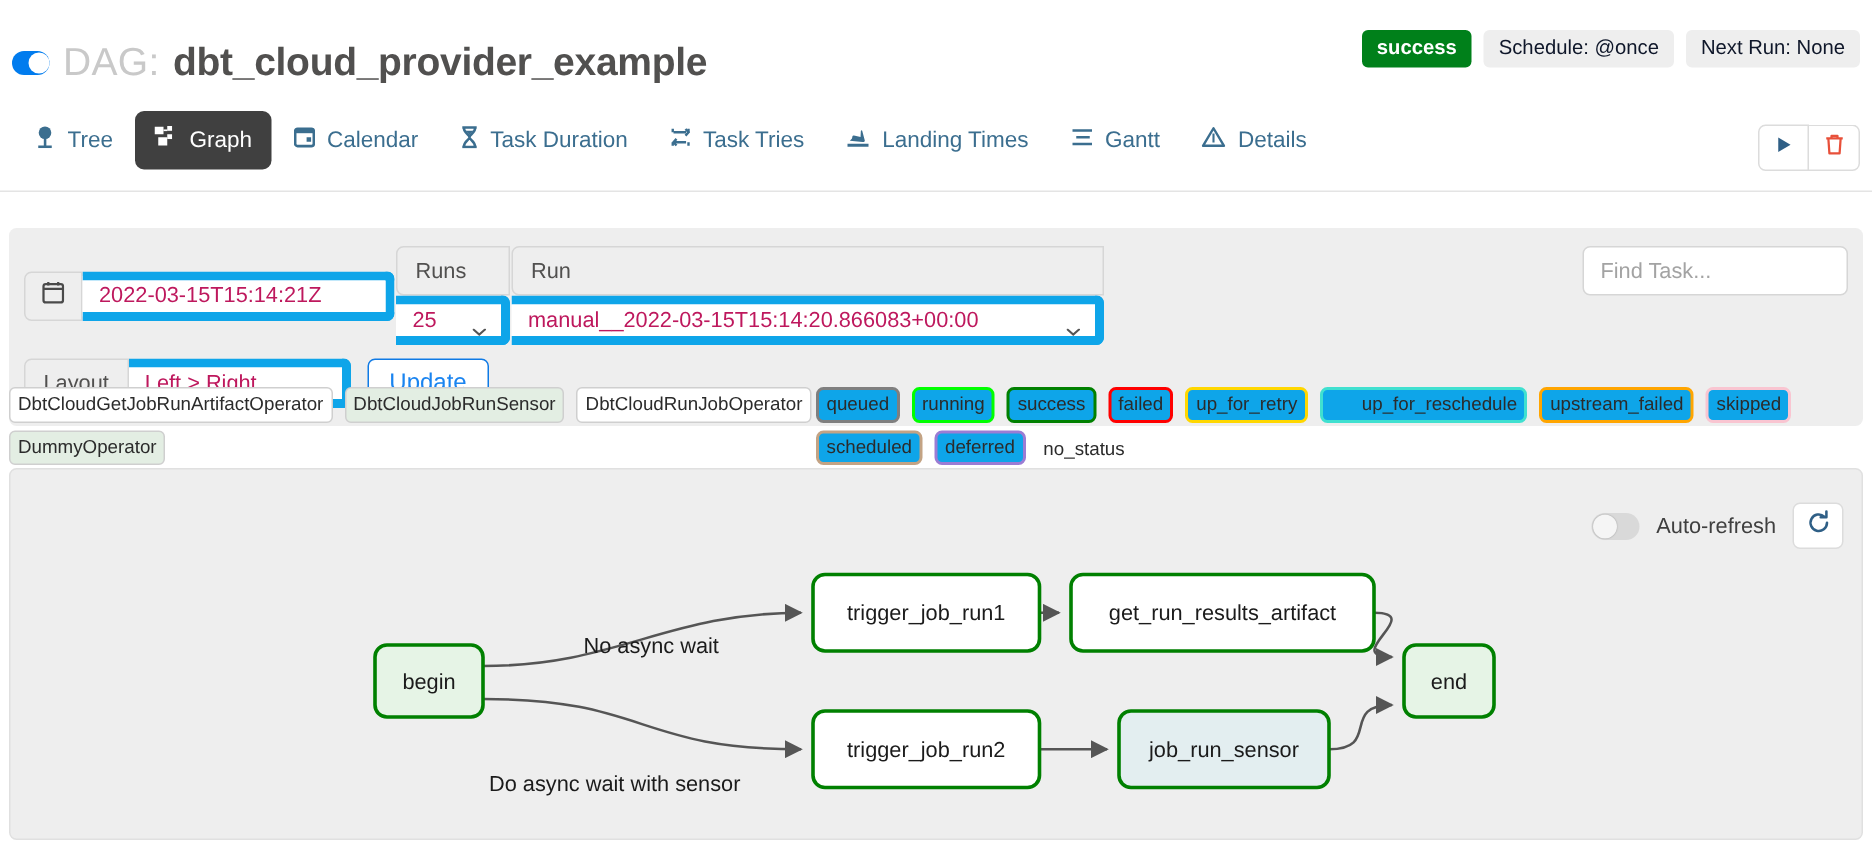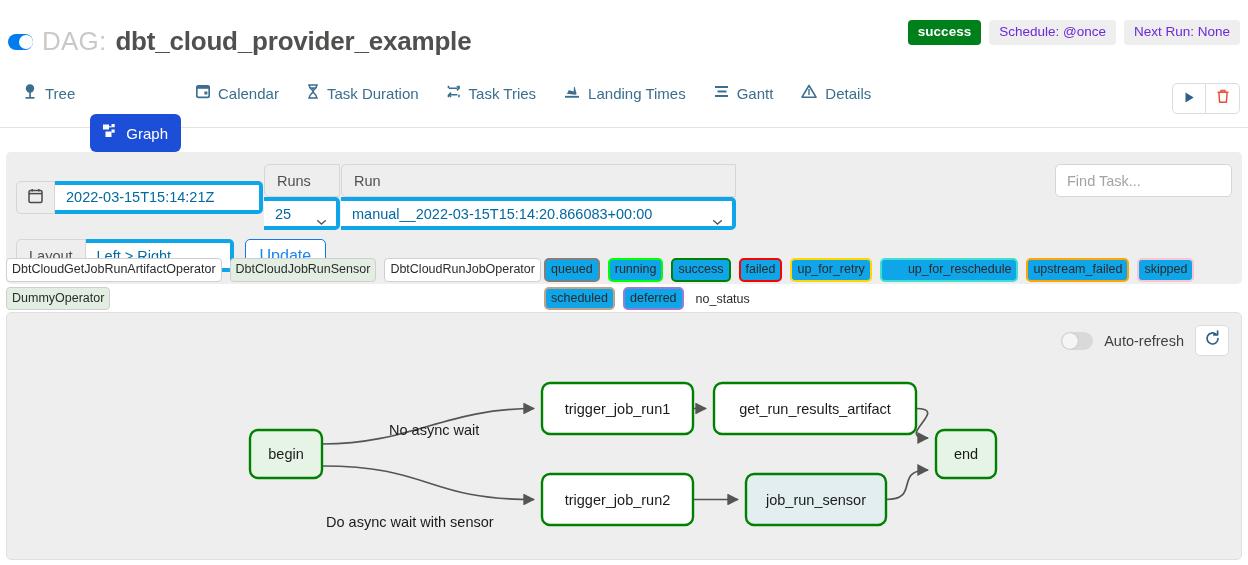--- a/index.html
+++ b/index.html
@@ -62,21 +62,21 @@
     line-height: 1;
     white-space: nowrap;
   }
   .badge-success {
     background: #00801a;
     color: #ffffff;
     font-weight: 700;
   }
   .badge-grey {
     background: #eeeeee;
-    color: #6d28d9;
+    color: #0f172a;
   }
 
   
   .tabbar {
     position: relative;
     height: 58px;
     border-bottom: 1px solid #e4e4e4;
   }
   .tabs {
     position: absolute;
@@ -86,21 +86,21 @@
   .tab {
     display: flex; align-items: center; gap: 8px;
     padding: 10px 13px;
     border-radius: 6px;
     font-size: 15px;
     color: #3b6e8f;
     cursor: pointer;
     white-space: nowrap;
   }
   .tab .tab-label { color: #3b6e8f; }
-  .tab.active { background: #1d4ed8; margin-top: 40px; }
+  .tab.active { background: #404040; }
   .tab.active .tab-label { color: #ffffff; }
   .tab.active svg { fill: #ffffff; stroke: #ffffff; }
   .tab svg { fill: #3b6e8f; stroke: #3b6e8f; flex: none; }
 
   .tab-actions {
     position: absolute;
     right: 8px; top: 13px;
     display: flex;
   }
   .tab-act-btn {
@@ -131,22 +131,22 @@
     border: 1px solid #d6d6d6;
     color: #51504f;
     font-size: 14.5px;
     padding: 0 12px;
     display: flex; align-items: center;
     height: 33px;
     white-space: nowrap;
   }
   .field {
     background: #ffffff;
-    border: 4px solid #0ea5e9;
-    color: #0369a1;
+    border: 6px solid #0ea5e9;
+    color: #be185d;
     font-size: 14.5px;
     padding: 0 11px;
     display: flex; align-items: center;
     height: 33px;
     white-space: nowrap;
   }
   .rl { border-radius: 5px 0 0 5px; }
   .rr { border-radius: 0 5px 5px 0; }
   .nolb { border-left: none; }
   .sel {
@@ -238,21 +238,21 @@
     left: 6px; top: 312px;
     width: 1236px;
     height: 248px;
     background: #eeeeee;
     border: 1px solid #e0e0e0;
     border-radius: 5px;
     overflow: hidden;
   }
   .graph-toolbar {
     position: absolute;
-    right: 12px; top: 12px;
+    right: 12px; top: 22px;
     display: flex; align-items: center; gap: 11px;
     z-index: 3;
   }
   .switch {
     width: 32px; height: 18px;
     border-radius: 9px;
     background: #d9d9d9;
     position: relative;
     cursor: pointer;
     flex: none;

